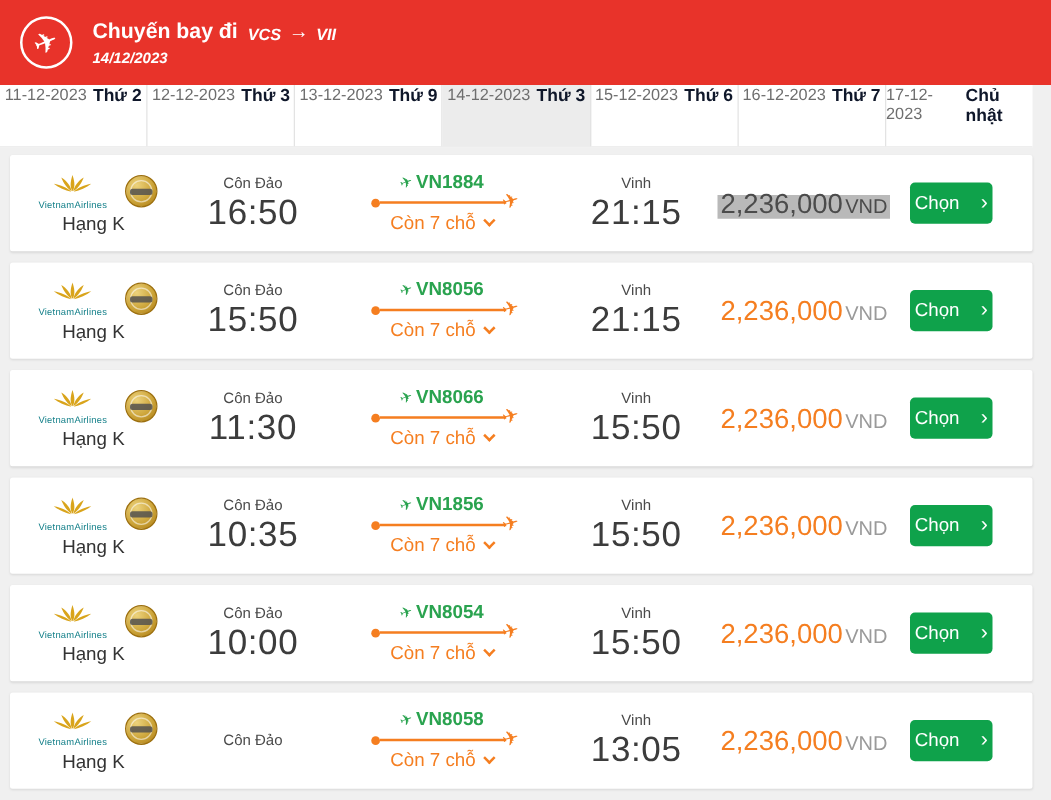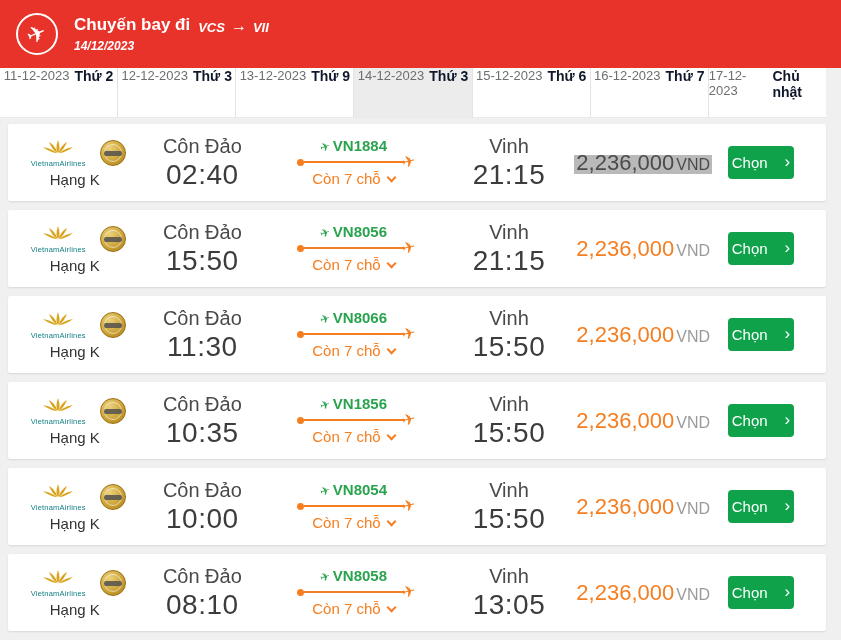--- a/index.html
+++ b/index.html
@@ -72,21 +72,21 @@
     border: 1px solid rgba(255,255,255,.55); border-radius: 50%;
   }
   .medal::after {
     content: ""; position: absolute; left: 3px; right: 3px; top: 10px; height: 5px;
     background: #53514f; border-radius: 2px; opacity: .85;
   }
   .fare-class { font-size: 15px; color: #333; margin-top: 3px; }
 
   .col-dep { width: 135px; text-align: center; }
   .col-arr { width: 145px; text-align: center; }
-  .city { font-size: 20px; color: #4a4a4a; margin-bottom: 1px; }
+  .city { font-size: 12px; color: #4a4a4a; margin-bottom: 1px; }
   .time { font-size: 28px; color: #3c3c3c; letter-spacing: .5px; }
 
   .col-flight { width: 200px; text-align: center; }
   .flight-no-line { font-size: 15px; font-weight: bold; color: #2aa34f; }
   .mini-plane { display: inline-block; font-size: 12px; transform: rotate(-20deg); margin-right: 3px; font-weight: normal; }
   .route-graphic { display: flex; align-items: center; margin: 1px 28px 0 34px; height: 14px; }
   .route-dot { width: 7px; height: 7px; border-radius: 50%; background: #f57e20; flex: 0 0 auto; }
   .route-line { flex: 1 1 auto; height: 2px; background: #f57e20; }
   .route-plane { color: #f57e20; font-size: 16px; line-height: 1; transform: rotate(-14deg); margin-left: -3px; }
   .seats-line { font-size: 15px; color: #f57e20; margin-top: 1px; cursor: pointer; display: inline-block; }
@@ -181,21 +181,21 @@
           </svg>
           <span class="va-brand">VietnamAirlines</span>
         </div>
         <div class="medal"></div>
       </div>
       <div class="fare-class">Hạng K</div>
     </div>
 
     <div class="col-dep">
       <div class="city">Côn Đảo</div>
-      <div class="time">02:40</div>
+      <div class="time">16:50</div>
     </div>
 
     <div class="col-flight">
       <div class="flight-no-line">
         <span class="mini-plane">✈</span><span>VN1884</span>
       </div>
       <div class="route-graphic">
         <span class="route-dot"></span>
         <span class="route-line"></span>
         <span class="route-plane">✈</span>
@@ -461,21 +461,20 @@
           </svg>
           <span class="va-brand">VietnamAirlines</span>
         </div>
         <div class="medal"></div>
       </div>
       <div class="fare-class">Hạng K</div>
     </div>
 
     <div class="col-dep">
       <div class="city">Côn Đảo</div>
-      <div class="time">08:10</div>
     </div>
 
     <div class="col-flight">
       <div class="flight-no-line">
         <span class="mini-plane">✈</span><span>VN8058</span>
       </div>
       <div class="route-graphic">
         <span class="route-dot"></span>
         <span class="route-line"></span>
         <span class="route-plane">✈</span>

